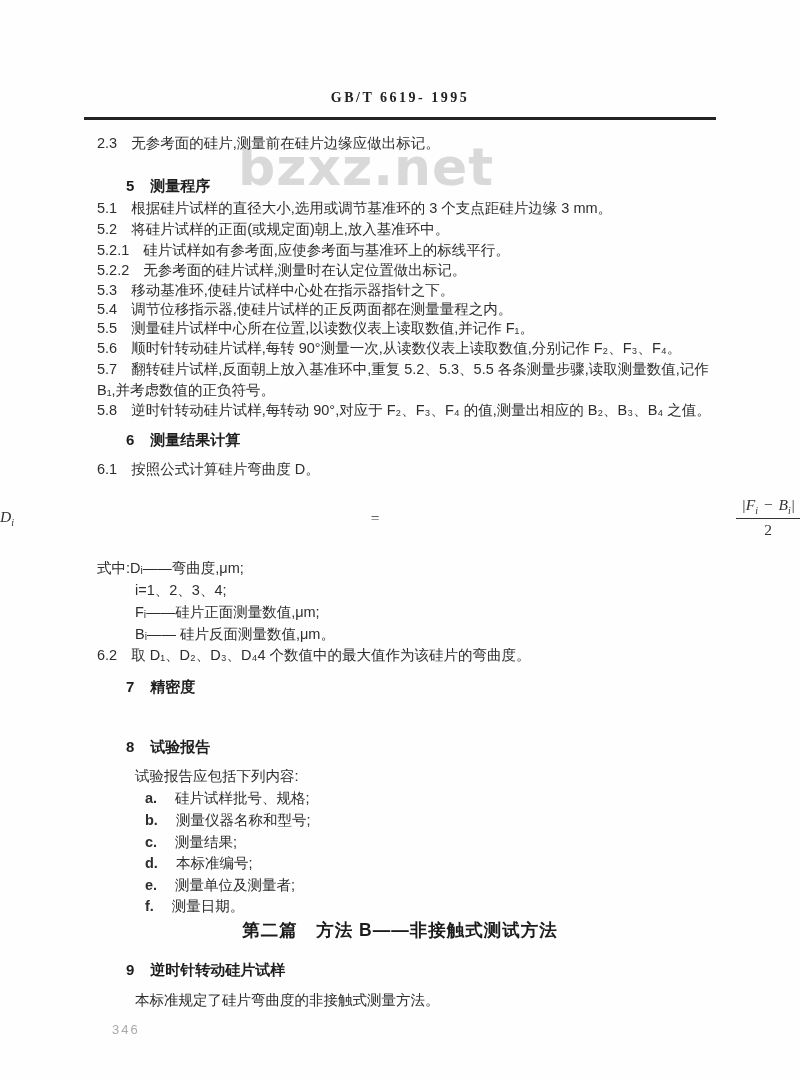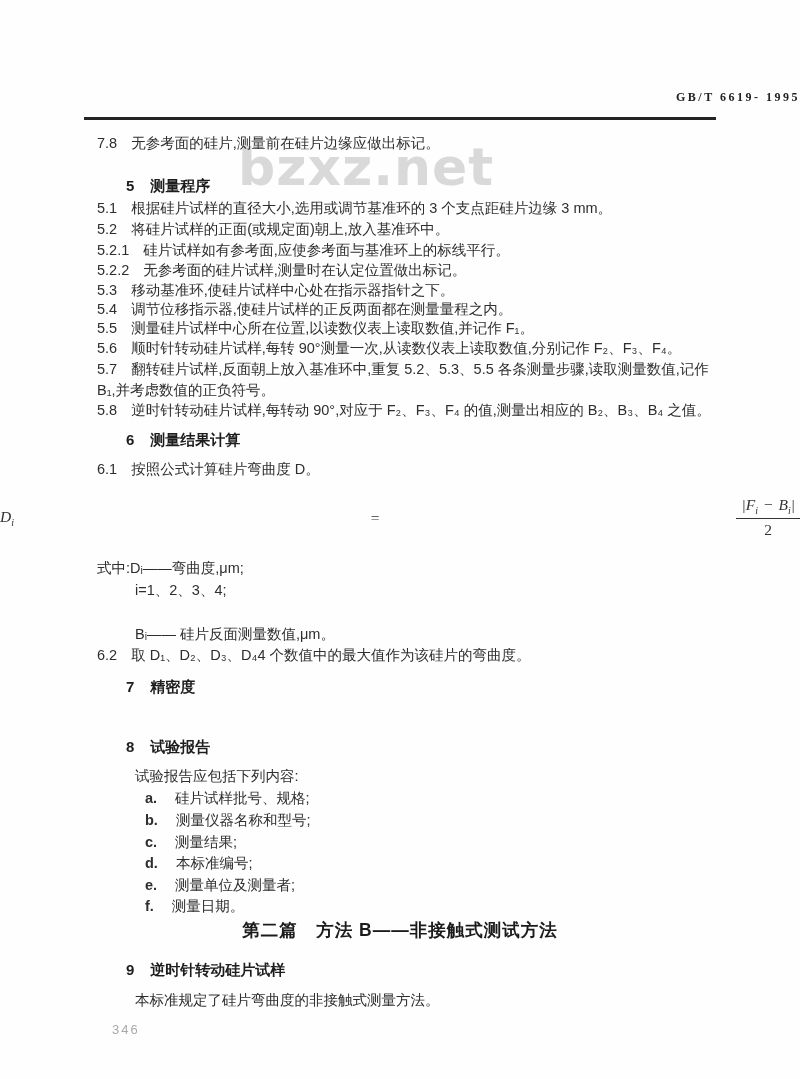--- a/index.html
+++ b/index.html
@@ -3,23 +3,23 @@
 <meta charset="utf-8">
 <style>
   html,body{margin:0;padding:0;background:#ececec;}
   .page{
     position:relative;width:800px;height:1079px;margin:0 auto;
     background:#fefefe;overflow:hidden;
     font-family:"Liberation Sans","DejaVu Sans",sans-serif;
     color:#2e2e2e;
   }
   .hdr{
-    position:absolute;top:90px;left:0;width:100%;text-align:right;
+    position:absolute;top:90px;left:0;width:100%;text-align:center;
     font-family:"Liberation Serif","DejaVu Serif",serif;
-    font-weight:700;font-size:12px;letter-spacing:2.5px;color:#222;
+    font-weight:700;font-size:14px;letter-spacing:2.5px;color:#222;
   }
   .hdr-rule{position:absolute;top:117px;left:84px;width:632px;height:3px;background:#242424;}
   .watermark{
     position:absolute;top:138px;left:238px;z-index:0;
     font-family:"DejaVu Sans","Liberation Sans",sans-serif;
     font-weight:700;font-size:52px;line-height:58px;letter-spacing:1px;
     color:#d9d9d9;user-select:none;
   }
   .ln{
     position:absolute;left:97px;width:626px;z-index:1;
@@ -56,21 +56,21 @@
 <body>
 
 <div class="page">
 
   <div class="watermark">bzxz.net</div>
 
   <div class="hdr">GB/T 6619- 1995</div>
   <div class="hdr-rule"></div>
 
   <div class="ln" style="top:133px">
-    <span class="num">7.8</span><span>无参考面的硅片,测量前在硅片边缘应做出标记。</span>
+    <span class="num">2.3</span><span>无参考面的硅片,测量前在硅片边缘应做出标记。</span>
   </div>
 
   <div class="ln heading" style="top:176px">
     <span class="num">5</span><span>测量程序</span>
   </div>
 
   <div class="ln" style="top:198px">
     <span class="num">5.1</span><span>根据硅片试样的直径大小,选用或调节基准环的 3 个支点距硅片边缘 3 mm。</span>
   </div>
   <div class="ln" style="top:219px">
@@ -120,20 +120,23 @@
       <span class="f-den">2</span>
     </span>
   </div>
 
   <div class="ln" style="top:558px">
     <span>式中:</span><span>Dᵢ——弯曲度,μm;</span>
   </div>
   <div class="ln indent" style="top:580px">
     <span>i=1、2、3、4;</span>
   </div>
+  <div class="ln indent" style="top:602px">
+    <span>Fᵢ——硅片正面测量数值,μm;</span>
+  </div>
   <div class="ln indent" style="top:624px">
     <span>Bᵢ—— 硅片反面测量数值,μm。</span>
   </div>
 
   <div class="ln" style="top:645px">
     <span class="num">6.2</span><span>取 D₁、D₂、D₃、D₄4 个数值中的最大值作为该硅片的弯曲度。</span>
   </div>
 
   <div class="ln heading" style="top:677px">
     <span class="num">7</span><span>精密度</span>

